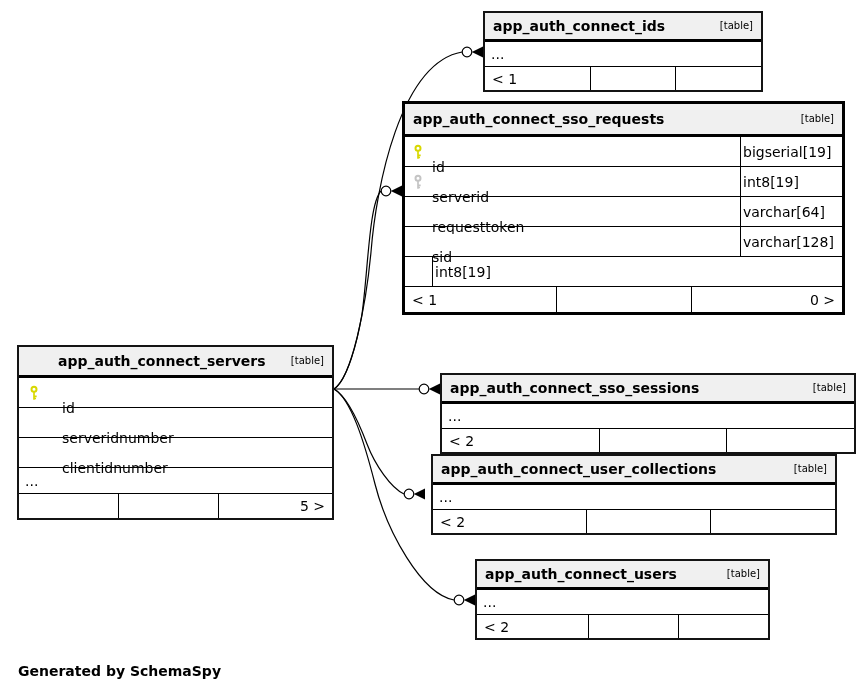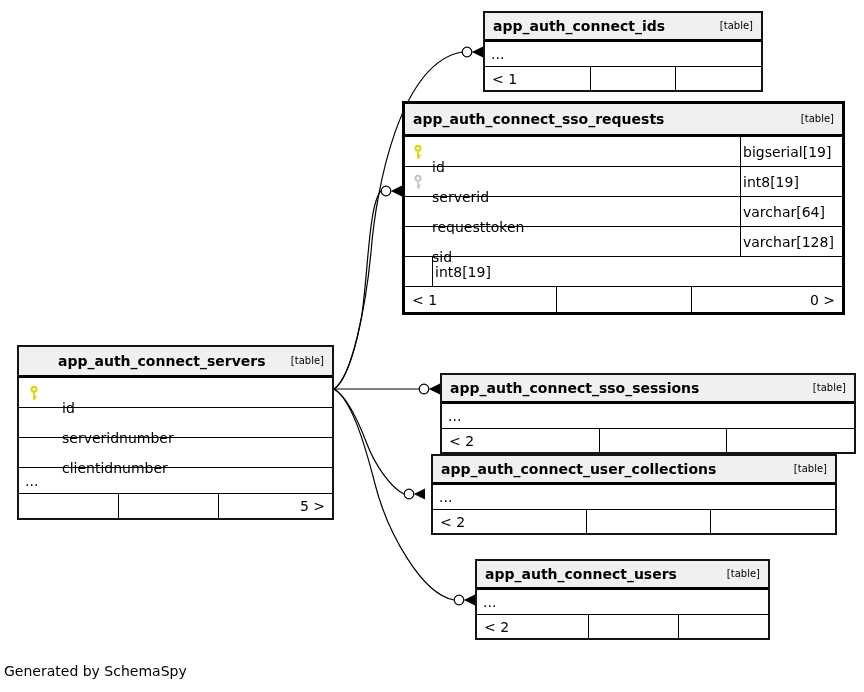--- a/index.html
+++ b/index.html
@@ -60,21 +60,21 @@
   .t-servers .tfoot{height:24px;}
   .sm .thead{height:26px;}
   .sm .trow{height:24px;}
   .sm .tfoot{height:23px;}
   .t-sessions{left:440px;top:349px;width:416px;margin-top:24px;}
   .t-collections{left:425px;top:454px;width:406px;margin-left:6px;}
   .t-users{left:475px;top:559px;width:295px;text-align:center;}
   .f-thirds{grid-template-columns:38% 31% 31%;}
   .f-requests{grid-template-columns:34.5% 31% 34.5%;}
   .f-servers{grid-template-columns:31.5% 32% 36.5%;}
-  .credit{position:absolute;left:4px;top:663px;z-index:2;font-size:14px;}
+  .credit{position:absolute;left:18px;top:663px;z-index:2;font-size:14px;font-weight:bold;}
 </style>
 </head>
 <body>
 
 <div id="stage">
 
   <svg class="connectors" width="864" height="692" viewBox="0 0 864 692">
     <g>
       <path class="cpath" d="M334,389 C352,378 366,305 371,252 C376,188 400,63 462,52"></path>
       <circle class="cdot" cx="467" cy="52" r="4.8"></circle>

